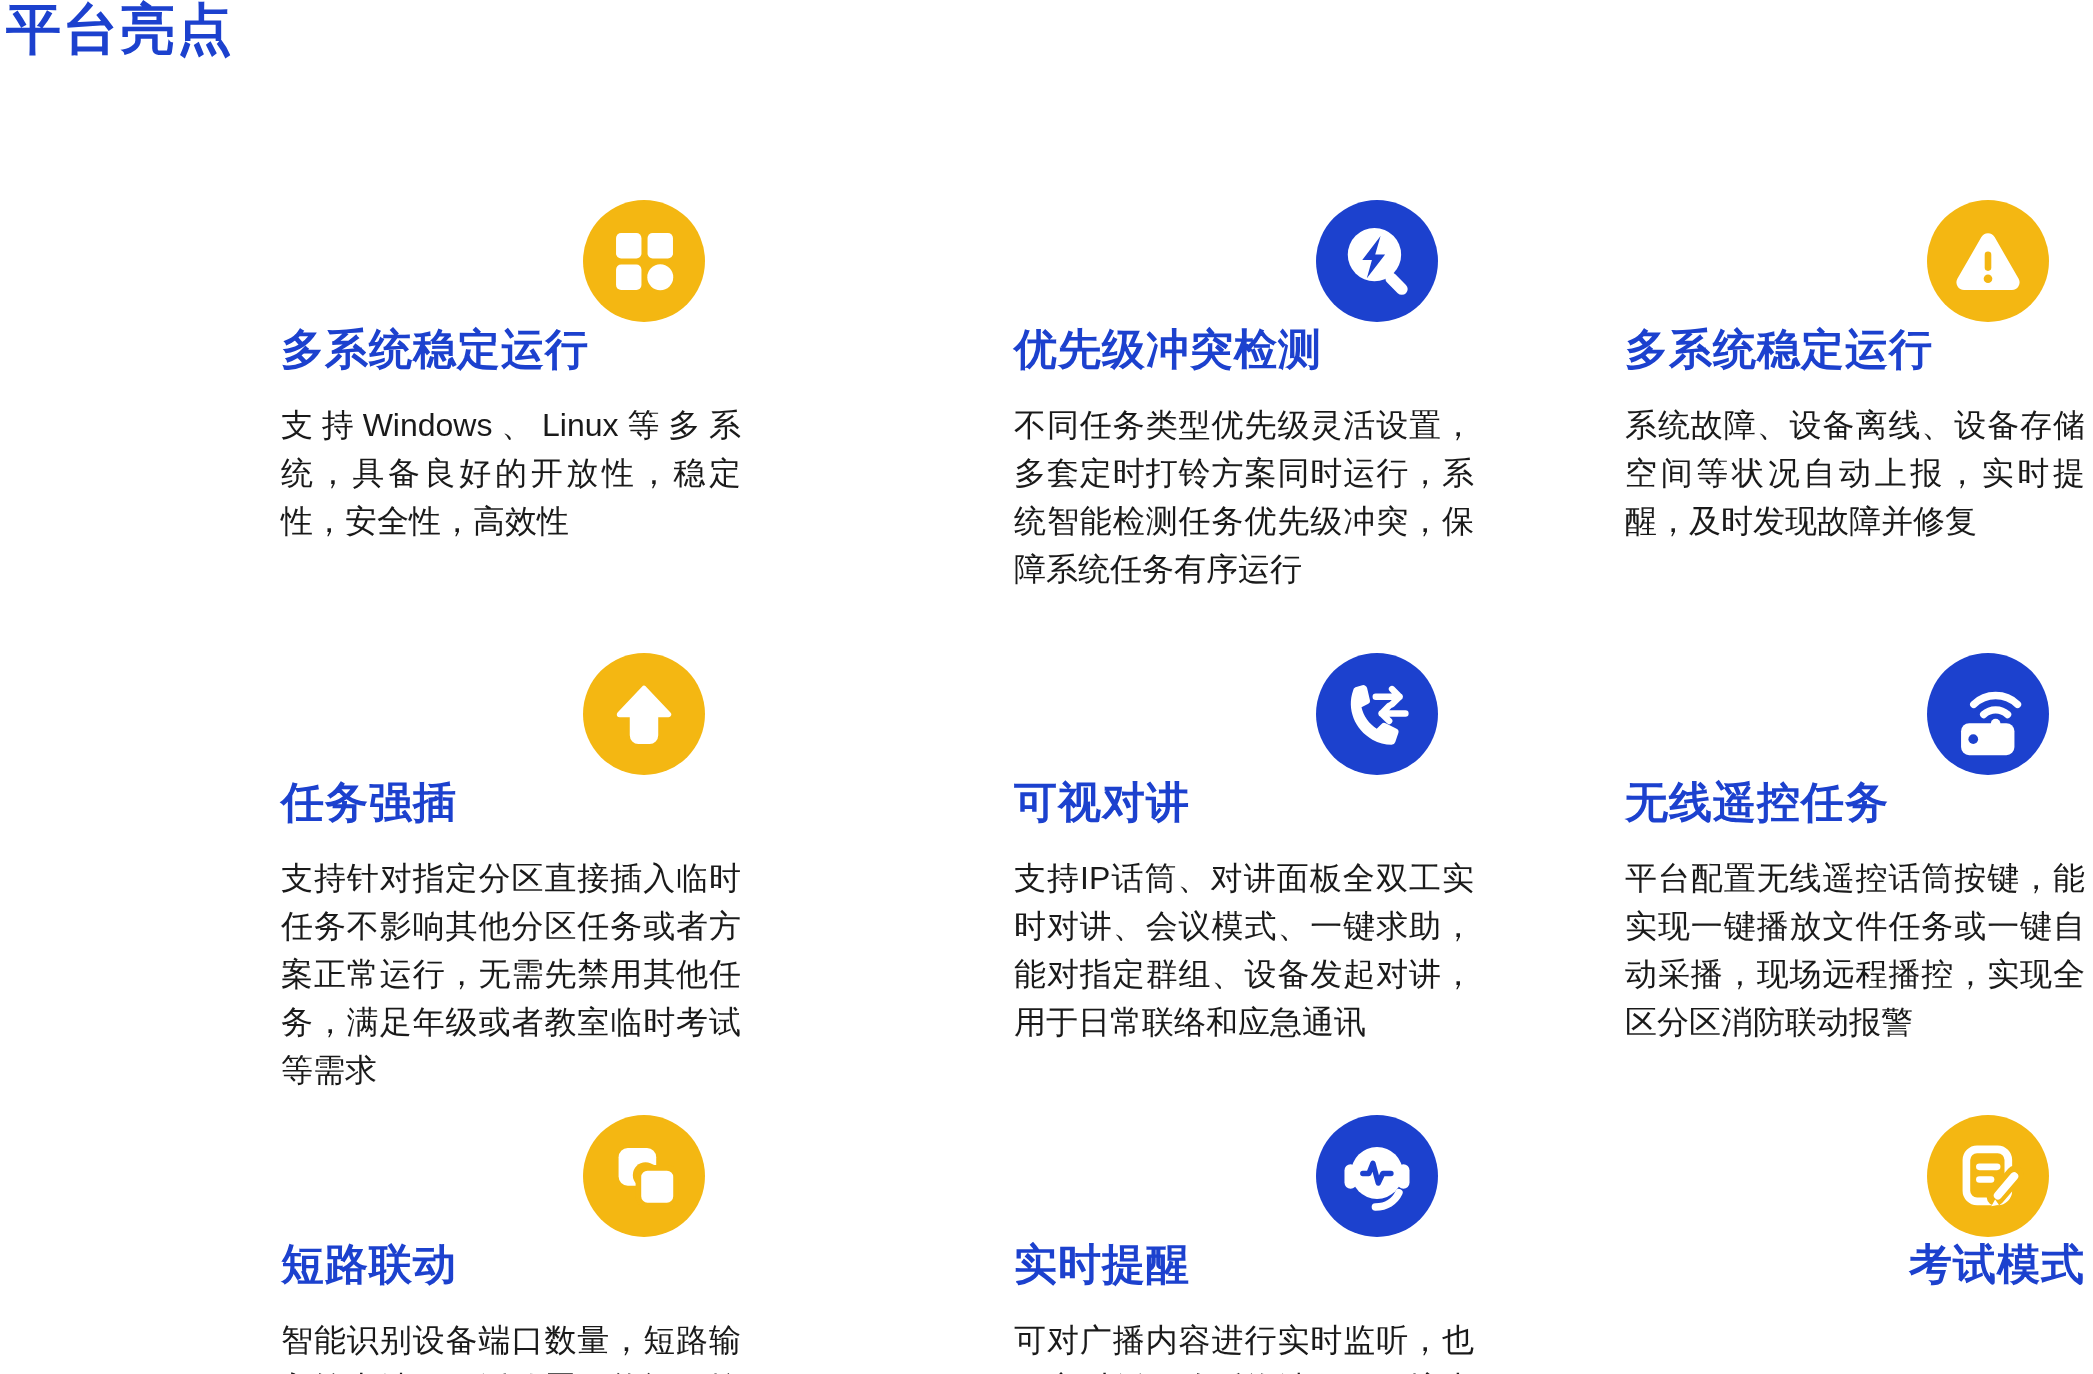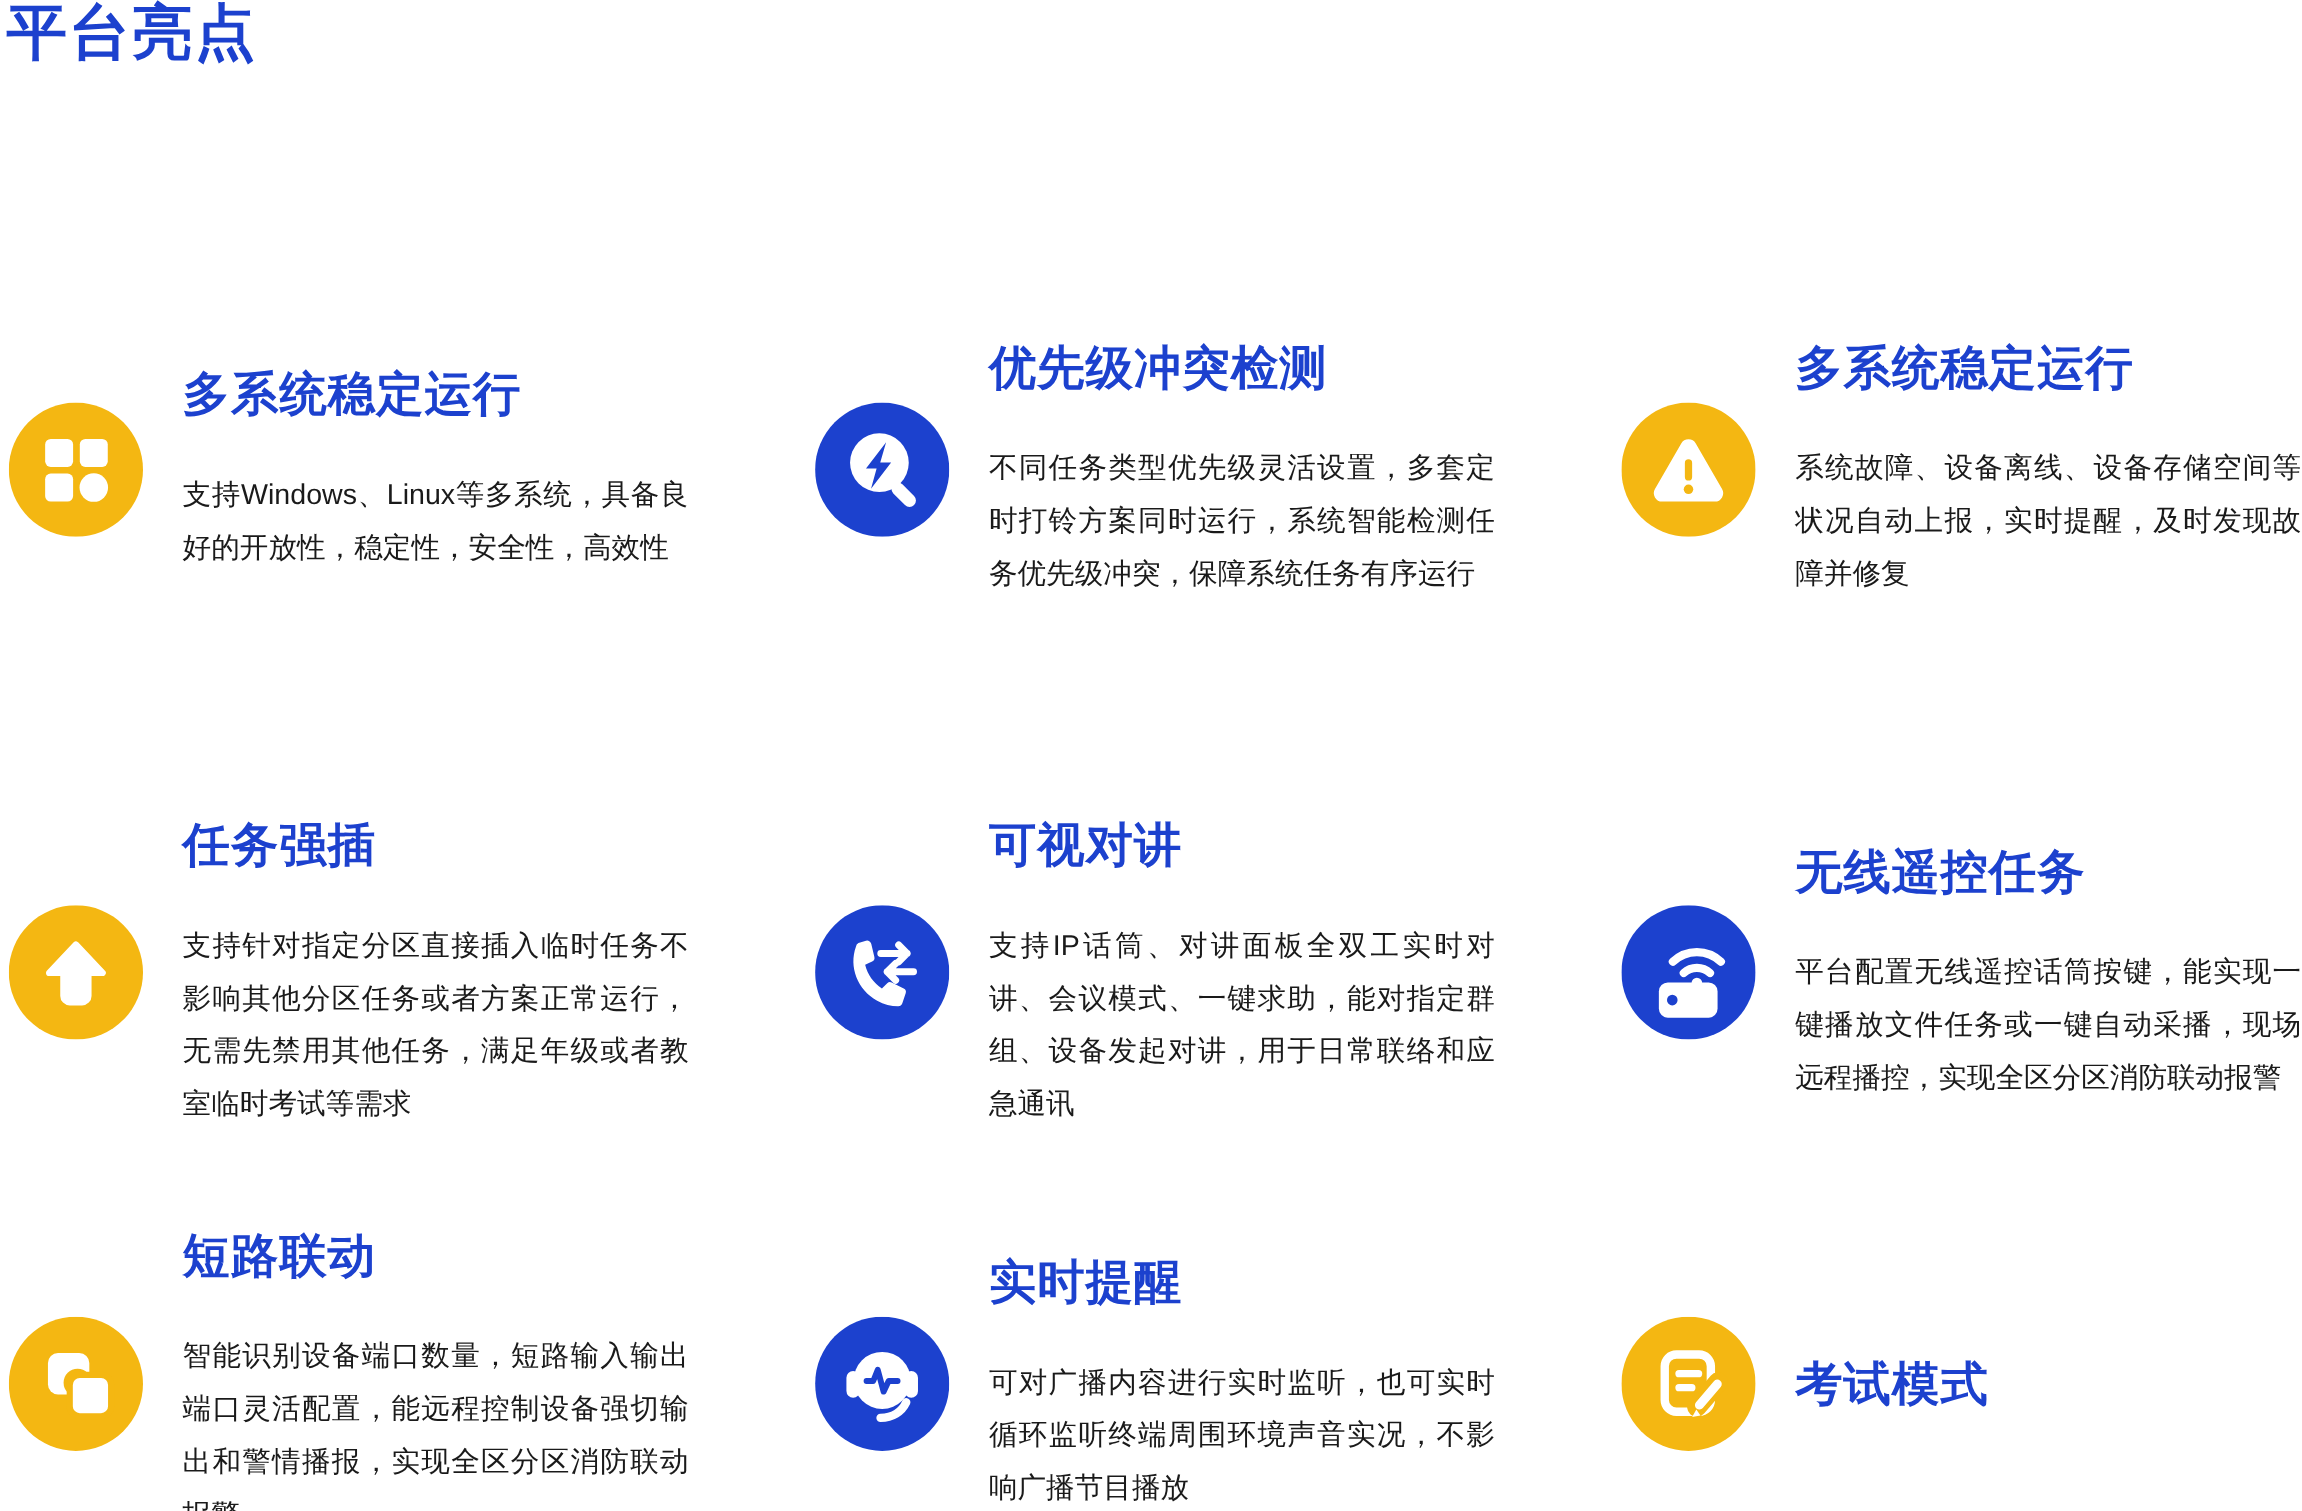--- a/index.html
+++ b/index.html
@@ -17,31 +17,31 @@
     position:absolute;left:6px;top:-6px;
     font-size:55px;line-height:70px;font-weight:700;color:var(--blue);
     letter-spacing:2px;
   }
   .features{
     position:absolute;left:8px;top:200px;
     display:grid;
     grid-template-columns:733px 733px 611px;
     grid-template-rows:453px 462px 1fr;
   }
-  .card{display:flex;align-items:center;}
+  .card{display:flex;align-items:flex-end;flex-direction:column;}
   .icon-wrap{width:122px;height:122px;flex:0 0 auto;margin-right:36px;}
   .icon-wrap svg{display:block;width:122px;height:122px;}
   .card-body{padding-top:2px;}
   .card-title{
     font-size:43px;line-height:50px;font-weight:700;color:var(--blue);
     letter-spacing:1px;white-space:nowrap;
   }
   .card-desc{
-    margin-top:41px;width:460px;
-    font-size:26px;line-height:48px;font-weight:500;color:var(--ink);
+    margin-top:27px;width:460px;
+    font-size:32px;line-height:48px;font-weight:500;color:var(--ink);
     text-align:justify;
   }
 </style>
 </head>
 <body>
 
 <h1 class="page-title">平台亮点</h1>
 
 <div class="features">
 

